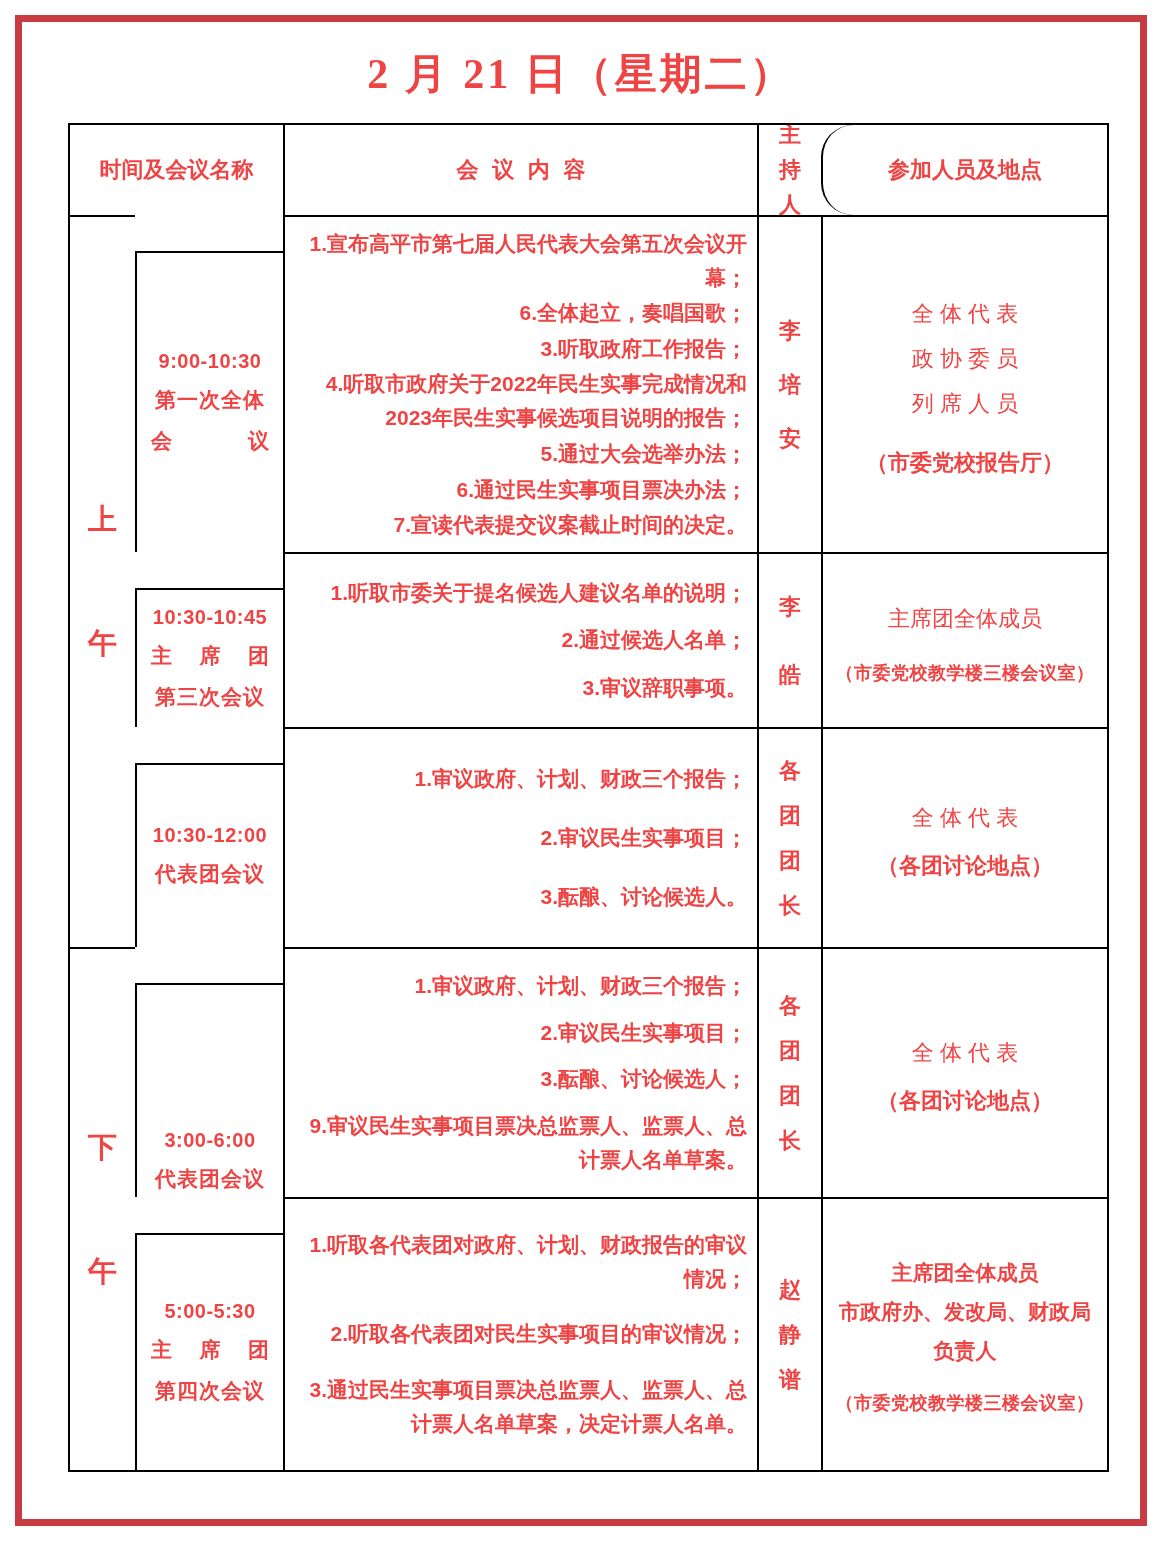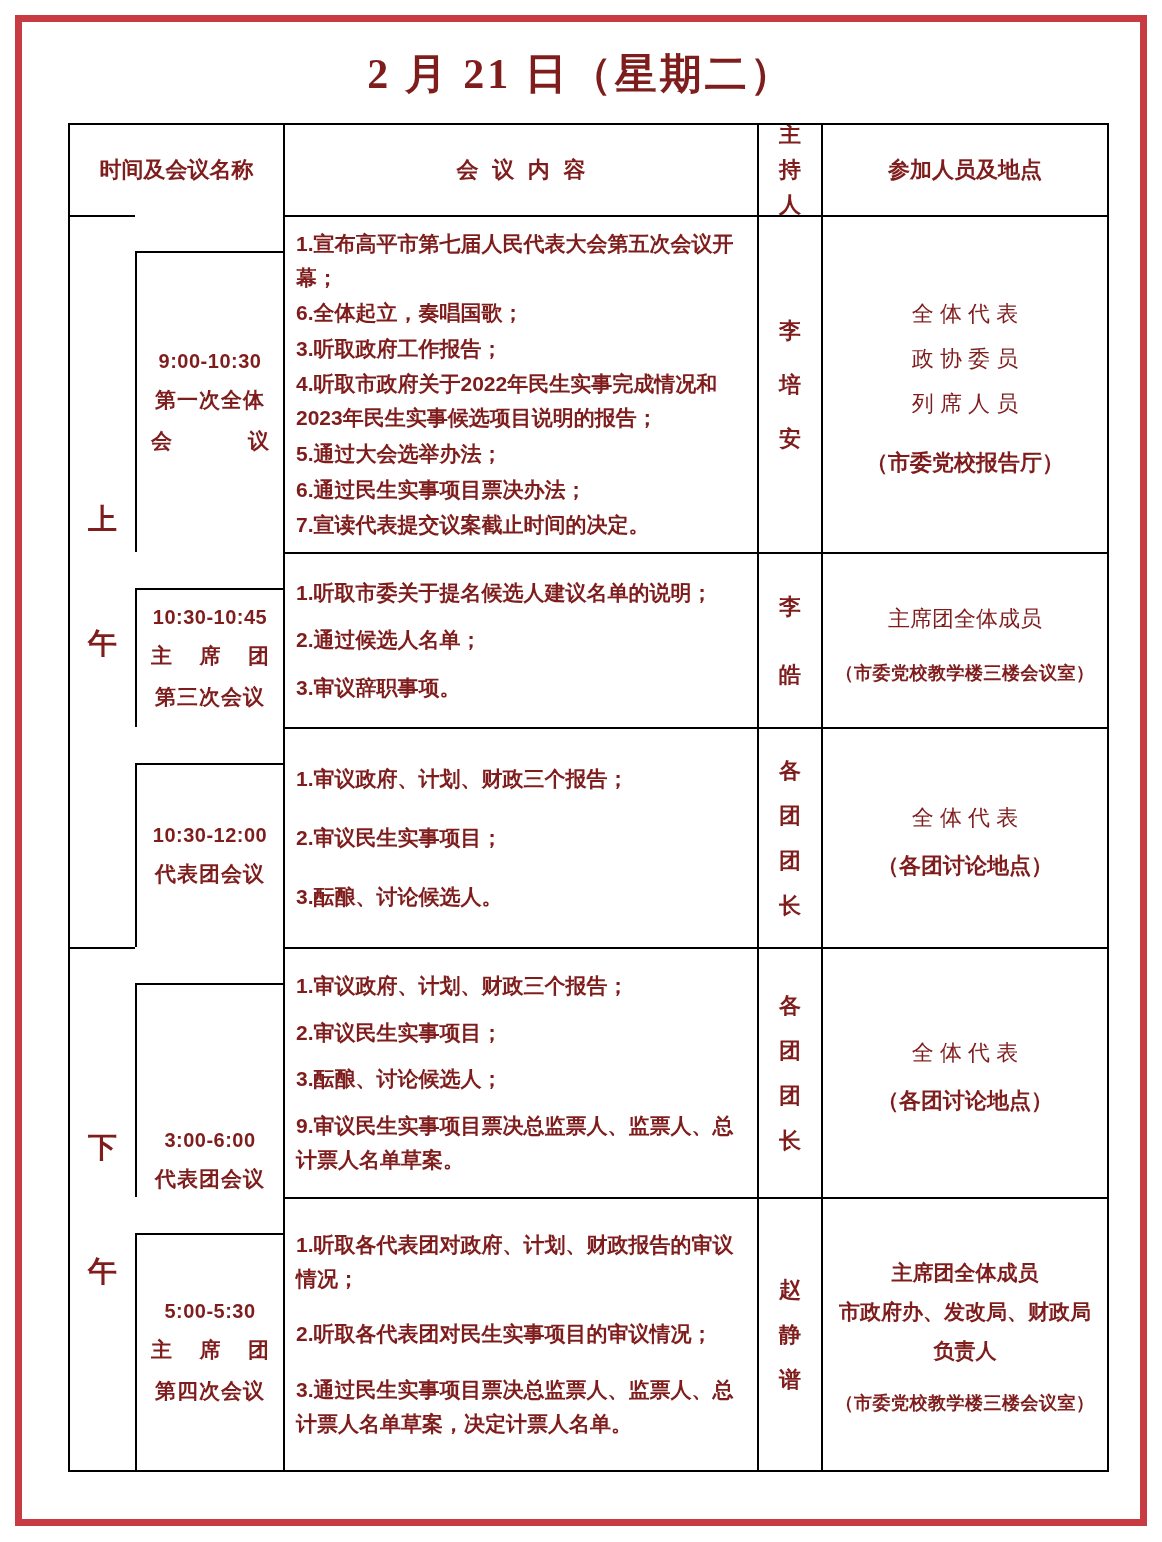--- a/index.html
+++ b/index.html
@@ -1,17 +1,17 @@
 <!DOCTYPE html>
 <html lang="zh"><head>
 <meta charset="utf-8">
 <style>
   html,body{margin:0;padding:0;background:#fff;}
   .page{position:relative;width:1162px;height:1542px;background:#ffffff;overflow:hidden;
-        font-family:"Liberation Sans","DejaVu Sans",sans-serif;color:#7f1d1d;}
+        font-family:"Liberation Sans","DejaVu Sans",sans-serif;color:#ef4444;}
   .red-frame{position:absolute;left:15px;top:15px;right:15px;bottom:16px;
              border:7px solid #c63c42;pointer-events:none;}
   .title{position:absolute;top:46px;left:0;right:0;text-align:center;
          font-family:"Liberation Serif","DejaVu Serif",serif;
          font-weight:bold;font-size:42px;letter-spacing:3px;white-space:pre;}
   
   .tbl{position:absolute;left:68px;top:123px;
        display:grid;
        grid-template-columns:65px 148px 474px 64px 286px;
        grid-template-rows:90px 337px 175px 220px 250px 273px;
@@ -32,21 +32,21 @@
   .vchars-head{font-size:22px;gap:5px;}
   .vchars-period{font-size:29px;gap:84px;}
   
   .c-name{flex-direction:column;gap:13px;font-weight:bold;font-size:21px;padding:4px 0;margin-top:36px;}
   .tm{font-size:20px;letter-spacing:0.5px;}
   .nm{letter-spacing:1px;}
   .spread{width:118px;display:flex;justify-content:space-between;letter-spacing:0;}
   
   .c-content{flex-direction:column;align-items:stretch;justify-content:space-evenly;
              padding:8px 10px 8px 11px;}
-  .item{font-weight:bold;font-size:21px;line-height:1.62;text-align:left;}
+  .item{font-weight:bold;font-size:21px;line-height:1.62;text-align:right;}
   
   .c-part{flex-direction:column;justify-content:center;padding:6px 4px;}
   .part-line{font-weight:normal;font-size:22px;line-height:2.05;}
   .part-line-mid{font-weight:bold;font-size:21px;line-height:1.85;}
   .loc{font-weight:bold;font-size:22px;margin-top:22px;}
   .loc-small{font-weight:bold;font-size:18px;margin-top:20px;letter-spacing:0.5px;}
   .txt-c{text-align:center;}
 </style>
 </head>
 <body>
@@ -64,21 +64,21 @@
     <div class="cell hd no-t" style="grid-column:3;grid-row:1;font-family:Liberation Mono, monospace;">
       <span class="hd-content">会议内容</span>
     </div>
     <div class="cell hd no-t" style="grid-column:4;grid-row:1;">
       <div class="vchars vchars-head">
           <span>主</span>
           <span>持</span>
           <span>人</span>
         </div>
     </div>
-    <div class="cell hd no-t" style="grid-column:5;grid-row:1;">
+    <div class="cell hd no-t" style="grid-column:5;grid-row:1;border-radius:32px;">
       <span>参加人员及地点</span>
     </div>
 
     <div class="cell no-l" style="grid-column:1;grid-row:2/5;">
       <div class="vchars vchars-period">
           <span>上</span>
           <span>午</span>
         </div>
     </div>
     <div class="cell no-l" style="grid-column:1;grid-row:5/7;">

